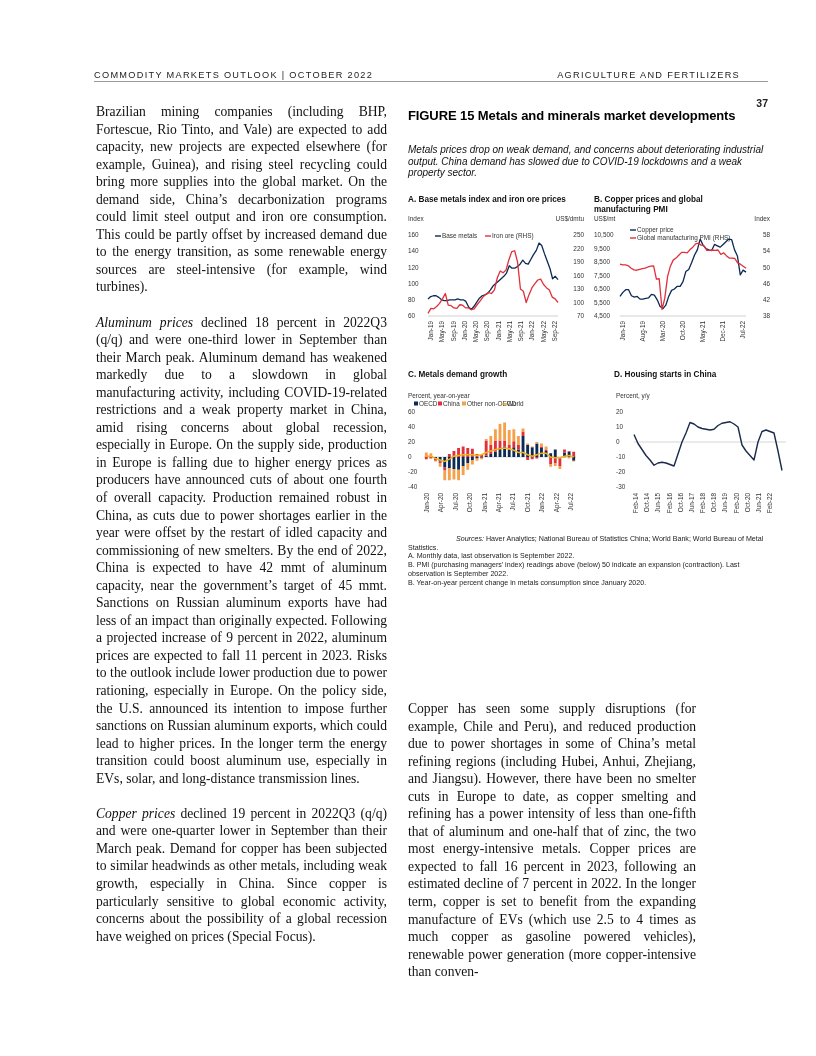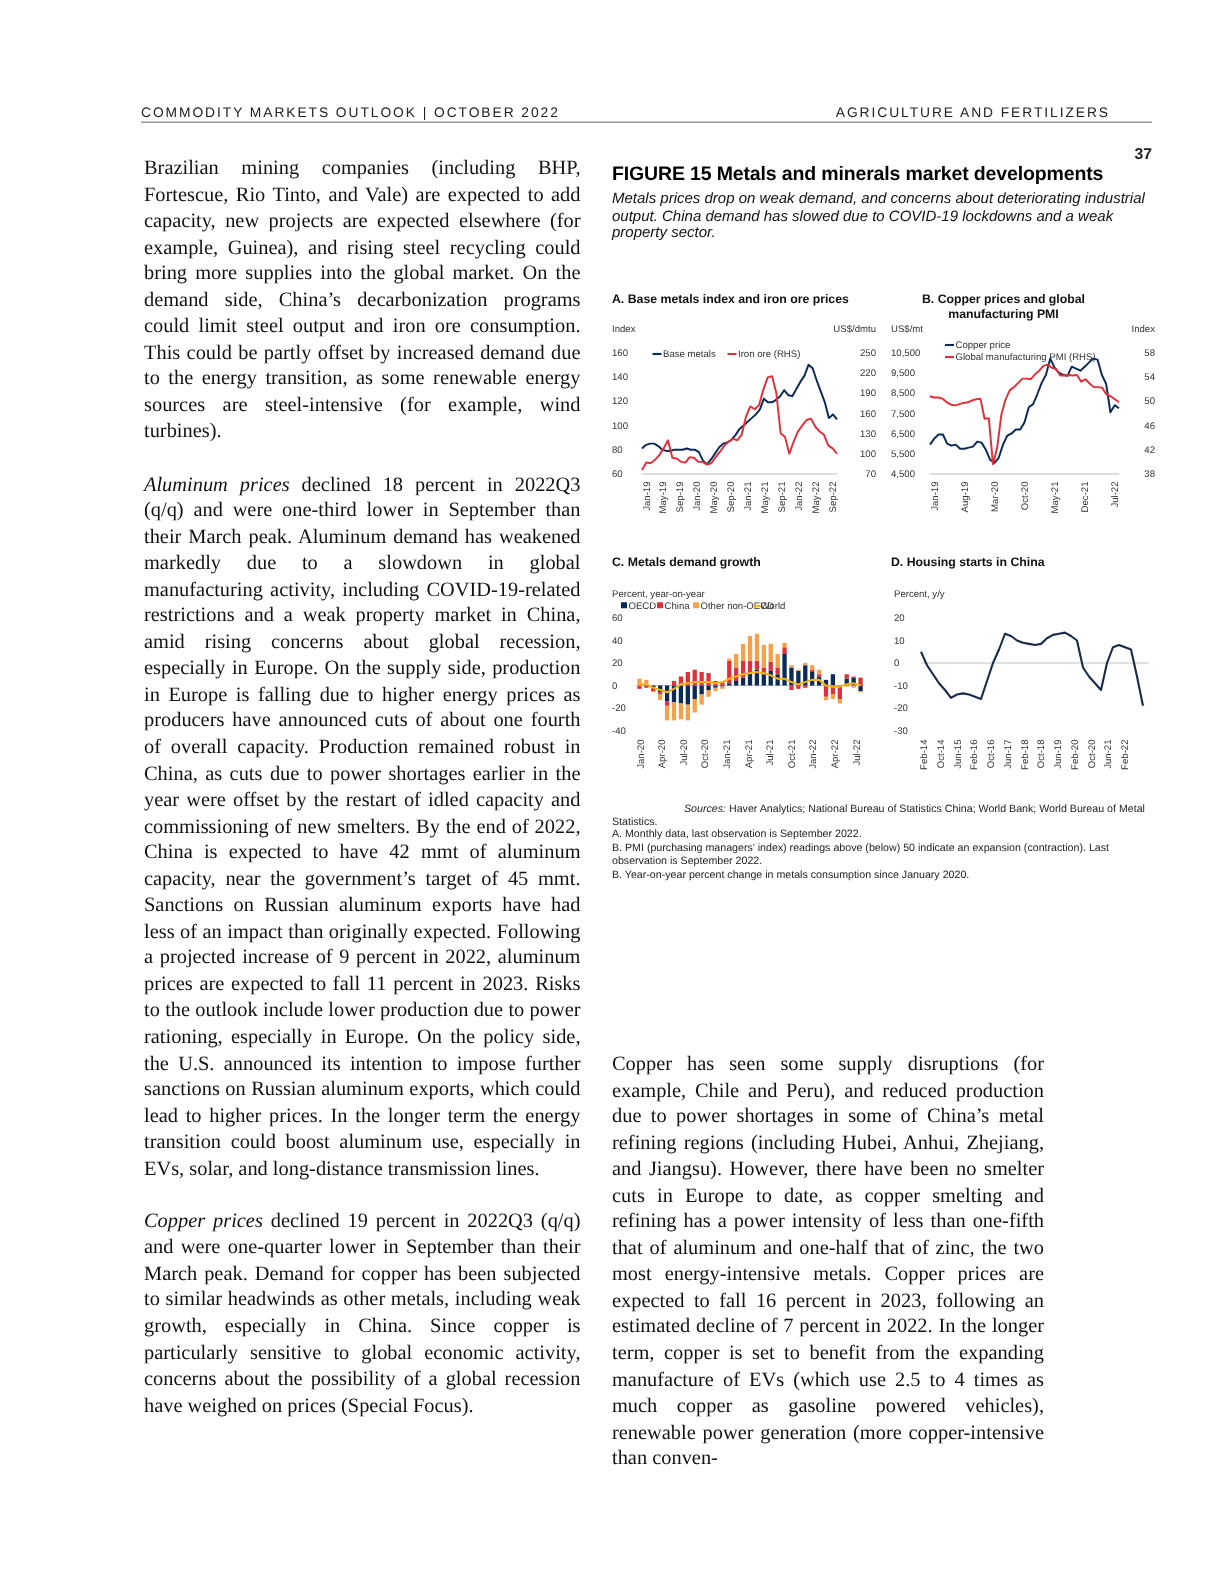--- a/index.html
+++ b/index.html
@@ -13,21 +13,21 @@
 
   .col { position:absolute; font-size:13.6px; line-height:17.55px; text-align:justify; }
   .col p { margin-bottom:17.5px; }
   .col em { font-style:italic;margin-top:22px; }
   .left { left:96px; top:103px; width:291px; }
   .right { left:408px; top:700px; width:288px; }
 
   .fig { position:absolute; left:408px; top:108px; width:362px; font-family:"Liberation Sans", sans-serif; }
   .fig-title { font-size:13px; font-weight:bold; color:#000; letter-spacing:-0.1px; }
   .fig-title .num { color:#000000; }
-  .fig-sub { margin-top:4px; font-size:10px; font-style:italic; line-height:11.6px; color:#111; }
+  .fig-sub { margin-top:21px; font-size:10px; font-style:italic; line-height:11.6px; color:#111; }
 
   .panel { position:absolute; font-family:"Liberation Sans", sans-serif; }
   .panel-title { font-size:8.2px; font-weight:bold; line-height:9.5px; color:#111; }
   .panel svg { position:absolute; left:0; overflow:visible; }
   .ax { font-size:6.4px; fill:#333; font-family:"Liberation Sans", sans-serif; }
 
   .notes { position:absolute; left:408px; top:535px; width:362px; font-family:"Liberation Sans", sans-serif; font-size:7.1px; line-height:8.7px; color:#222; }
   .notes em { font-style:italic;margin-left:48px; }
 </style>
 </head>
@@ -84,21 +84,21 @@
       <text x="0" y="0" class="ax" text-anchor="end" transform="translate(149,102) rotate(-90)">Sep-22</text>
       <line x1="27" x2="33" y1="17" y2="17" stroke="#0b2a55" stroke-width="1.4"></line>
       <text x="34" y="19" class="ax">Base metals</text>
       <line x1="77" x2="83" y1="17" y2="17" stroke="#e0303a" stroke-width="1.4"></line>
       <text x="84" y="19" class="ax">Iron ore (RHS)</text>
       <polyline points="20.00,79.99 22.71,77.56 25.42,76.75 28.13,76.75 30.83,78.37 33.54,80.80 36.25,81.61 38.96,81.61 41.67,80.80 44.38,80.80 47.08,80.80 49.79,79.99 52.50,80.80 55.21,80.80 57.92,82.42 60.63,88.09 63.33,90.52 66.04,87.28 68.75,83.23 71.46,79.18 74.17,76.75 76.88,75.94 79.58,74.32 82.29,71.08 85.00,67.03 87.71,64.60 90.42,62.17 93.13,59.74 95.83,57.31 98.54,54.07 101.25,46.78 103.96,49.21 106.67,49.21 109.38,47.59 112.08,45.16 114.79,41.11 117.50,44.35 120.21,45.16 122.92,40.30 125.63,35.44 128.33,31.39 131.04,24.10 133.75,26.53 136.46,34.63 139.17,41.92 141.88,49.21 144.58,59.74 147.29,57.31 150.00,60.55" fill="none" stroke="#0b2a55" stroke-width="1.3" stroke-linejoin="round"></polyline>
       <polyline points="20.00,94.30 22.89,89.35 25.78,89.80 28.67,87.55 31.56,84.40 34.44,79.90 37.33,74.50 40.22,86.20 43.11,86.65 46.00,88.90 48.89,89.35 51.78,85.75 54.67,86.20 57.56,88.90 60.44,88.90 63.33,90.70 66.22,89.80 69.11,85.75 72.00,82.15 74.89,78.10 77.78,75.40 80.67,73.60 83.56,74.50 86.44,70.90 89.33,58.75 92.22,52.00 95.11,53.80 98.00,51.10 100.89,40.75 103.78,32.65 106.67,31.75 109.56,43.00 112.44,70.00 115.33,72.25 118.22,83.50 121.11,75.40 124.00,68.65 126.89,64.60 129.78,61.00 132.67,60.10 135.56,65.50 138.44,68.65 141.33,70.90 144.22,78.10 147.11,79.90 150.00,83.50" fill="none" stroke="#e0303a" stroke-width="1.3" stroke-linejoin="round"></polyline>
     </svg>
 </div>
 
-<div class="panel" style="left:594px;top:195px;width:178px;height:170px;text-align:center;">
+<div class="panel" style="left:594px;top:195px;width:178px;height:170px;">
   <div class="panel-title" style="width:150px">B. Copper prices and global manufacturing PMI</div>
   <svg id="svgB" width="178" height="150" style="top:24px">
       <text x="0" y="2" class="ax">US$/mt</text>
       <text x="176" y="2" class="ax" text-anchor="end">Index</text>
       <text x="0" y="99.2" class="ax">4,500</text>
       <text x="0" y="85.7" class="ax">5,500</text>
       <text x="0" y="72.2" class="ax">6,500</text>
       <text x="0" y="58.7" class="ax">7,500</text>
       <text x="0" y="45.2" class="ax">8,500</text>
       <text x="0" y="31.7" class="ax">9,500</text>
@@ -252,21 +252,21 @@
       <text x="0" y="0" class="ax" text-anchor="end" transform="translate(78.6,111) rotate(-90)">Jan-21</text>
       <text x="0" y="0" class="ax" text-anchor="end" transform="translate(93,111) rotate(-90)">Apr-21</text>
       <text x="0" y="0" class="ax" text-anchor="end" transform="translate(107.4,111) rotate(-90)">Jul-21</text>
       <text x="0" y="0" class="ax" text-anchor="end" transform="translate(121.8,111) rotate(-90)">Oct-21</text>
       <text x="0" y="0" class="ax" text-anchor="end" transform="translate(136.2,111) rotate(-90)">Jan-22</text>
       <text x="0" y="0" class="ax" text-anchor="end" transform="translate(150.6,111) rotate(-90)">Apr-22</text>
       <text x="0" y="0" class="ax" text-anchor="end" transform="translate(165,111) rotate(-90)">Jul-22</text>
     </svg>
 </div>
 
-<div class="panel" style="left:594px;top:370px;width:178px;height:160px;">
+<div class="panel" style="left:614px;top:370px;width:178px;height:160px;">
   <div class="panel-title">D. Housing starts in China</div>
   <svg id="svgD" width="178" height="150" style="top:12px">
       <text x="2" y="16" class="ax">Percent, y/y</text>
       <text x="2" y="107.2" class="ax">-30</text>
       <text x="2" y="92.2" class="ax">-20</text>
       <text x="2" y="77.2" class="ax">-10</text>
       <text x="2" y="62.2" class="ax">0</text>
       <text x="2" y="47.2" class="ax">10</text>
       <text x="2" y="32.2" class="ax">20</text>
       <line x1="20" x2="172" y1="60" y2="60" stroke="#bbb" stroke-width="0.6"></line>

